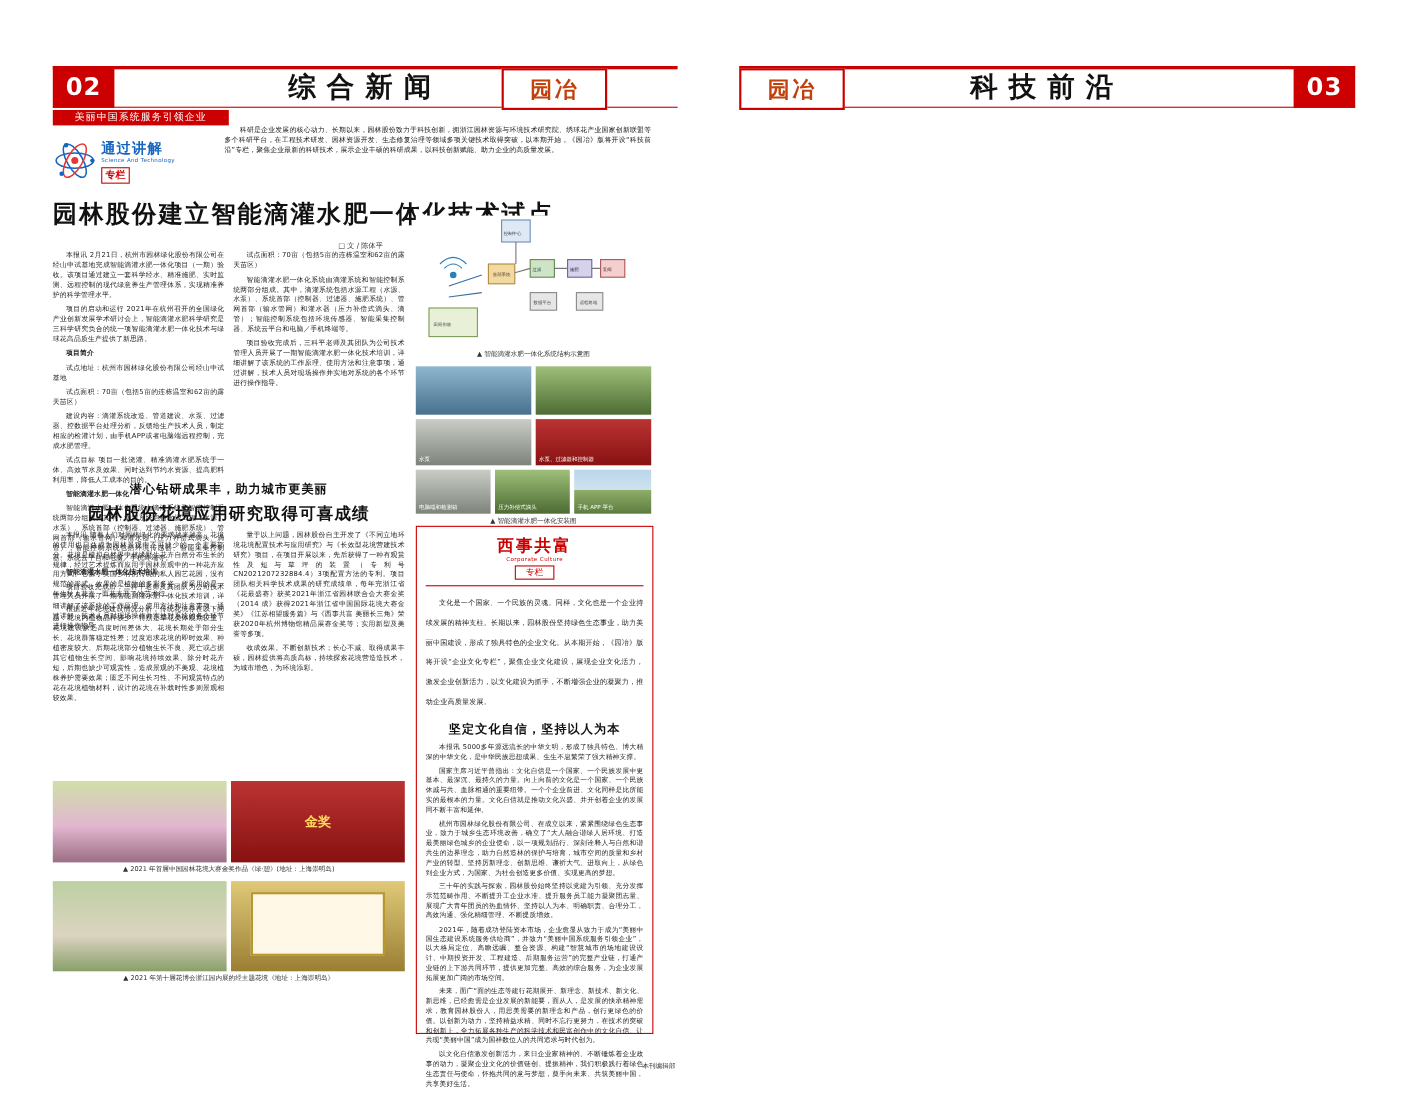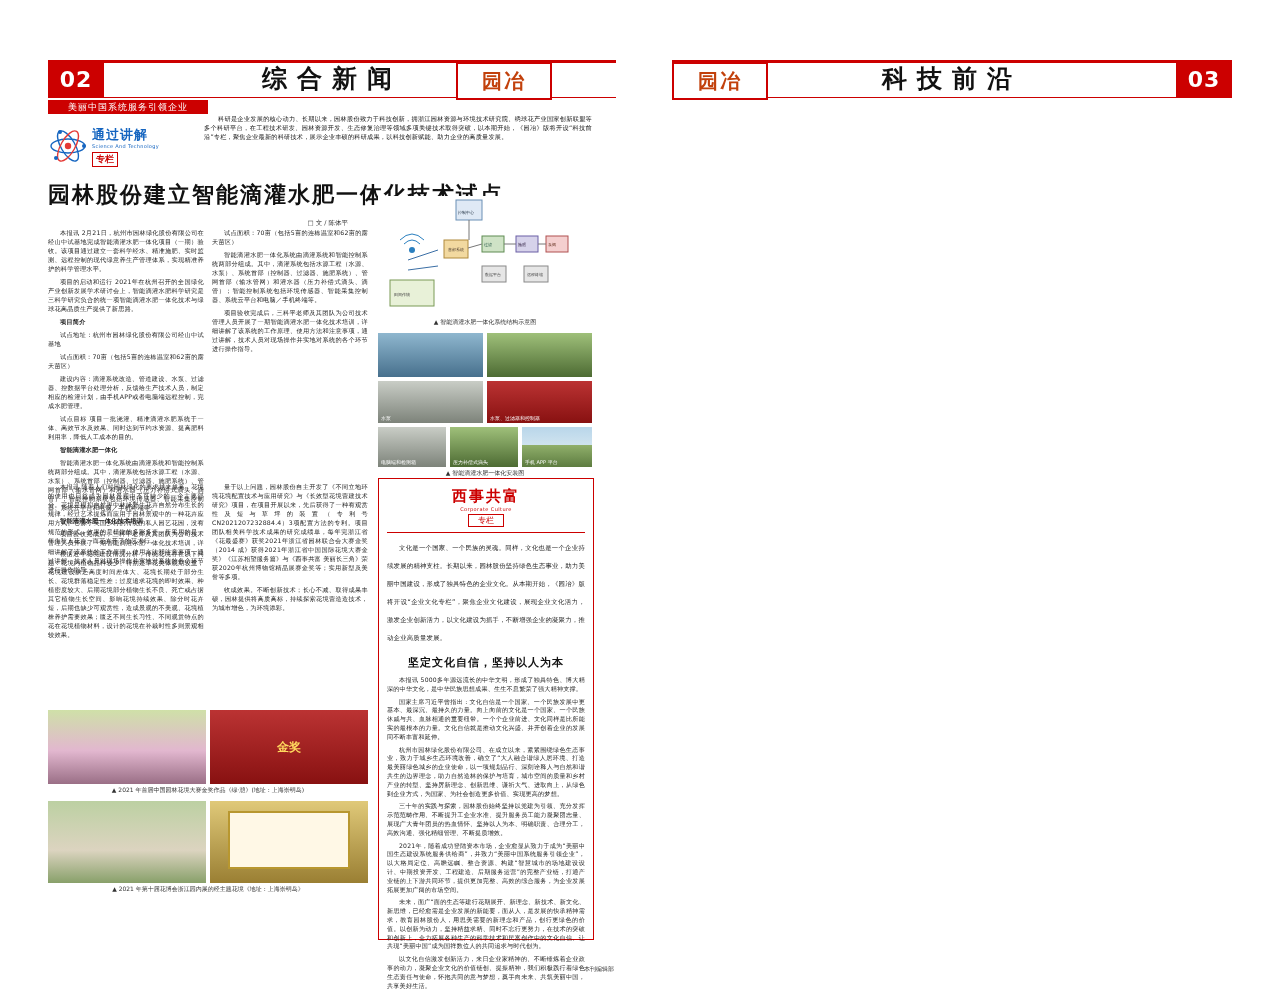--- a/index.html
+++ b/index.html
@@ -149,20 +149,24 @@
       <p>试点地址：杭州市园林绿化股份有限公司经山中试基地</p>
       <p>试点面积：70亩（包括5亩的连栋温室和62亩的露天苗区）</p>
       <p>建设内容：滴灌系统改造、管道建设、水泵、过滤器、控数据平台处理分析，反馈给生产技术人员，制定相应的检灌计划，由手机APP或者电脑端远程控制，完成水肥管理。</p>
       <p>试点目标 项目一批浇灌、精准滴灌水肥系统于一体、高效节水及效果、同时达到节约水资源、提高肥料利用率，降低人工成本的目的。</p>
       <p class="lead">智能滴灌水肥一体化</p>
       <p>智能滴灌水肥一体化系统由滴灌系统和智能控制系统两部分组成。其中，滴灌系统包括水源工程（水源、水泵）、系统首部（控制器、过滤器、施肥系统）、管网首部（输水管网）和灌水器（压力补偿式滴头、滴管）；智能控制系统包括环境传感器、智能采集控制器、系统云平台和电脑／手机终端等。</p>
       <p class="lead">智能滴灌水肥一体化技术培训</p>
       <p>项目验收完成后，三科平老师及其团队为公司技术管理人员开展了一期智能滴灌水肥一体化技术培训，详细讲解了该系统的工作原理、使用方法和注意事项，通过讲解，技术人员对现场操作并实地对系统的各个环节进行操作指导。</p>
     </div>
 
+    <div class="midhead">
+      <div style="font-size:11px;font-weight:bold;letter-spacing:1px;color:#111;font-family:'DejaVu Serif','Liberation Serif',serif;">潜心钻研成果丰，助力城市更美丽</div>
+      <h2 class="sub" style="margin-top:6px;">园林股份花境应用研究取得可喜成绩</h2>
+    </div>
 
     <div class="col body-text" style="left:48px;top:482px;width:156px;">
       <p>本报讯  随着人们对园林绿化的要求越来越高，花境的使用也日益成为园林景观中不可缺少的一个主要部分。花境是模拟自然界中林缘野生花卉自然分布生长的规律，经过艺术提炼而应用于园林景观中的一种花卉应用方式。它源于英国乡村的传统的私人园艺花园，没有规范的形式，效果的是植物的多彩多姿、所采用的是一年生秋人花卉、而花卉开了的艺术行。</p>
       <p>根据近年花境建设情况分析，传统花境存在以下问题：花境内植物品种较少、特别是草花类体观期较重；花境建设缺乏高度时间差体大、花境长期处于部分生长、花境群落稳定性差；过度追求花境的即时效果、种植密度较大、后期花境部分植物生长不良、死亡或占据其它植物生长空间、影响花境持续效果、除分时花卉短，后期也缺少可观赏性，造成景观的不美观、花境植株养护需要效果；匮乏不同生长习性、不同观赏特点的花在花境植物材料，设计的花境在补栽时性多则景观相较效果。</p>
     </div>
     <div class="col body-text" style="left:212px;top:482px;width:156px;">
       <p>量于以上问题，园林股份自主开发了《不同立地环境花境配置技术与应用研究》与《长效型花境营建技术研究》项目，在项目开展以来，先后获得了一种有观赏性及短与草坪的装置（专利号CN2021207232884.4）3项配置方法的专利。项目团队相关科学技术成果的研究成绩单，每年完浙江省《花最盛赛》获奖2021年浙江省园林联合会大赛金奖（2014 成》获得2021年浙江省中国国际花境大赛金奖》《江苏相望服务篇》与《西事共富 美丽长三角》荣获2020年杭州博物馆精品展赛金奖等；实用新型及美誉等多项。</p>
       <p>收成效果。不断创新技术；长心不减、取得成果丰硕，园林提供将高质高标，持续探索花境营造造技术，为城市增色，为环境添彩。</p>
     </div>
 

